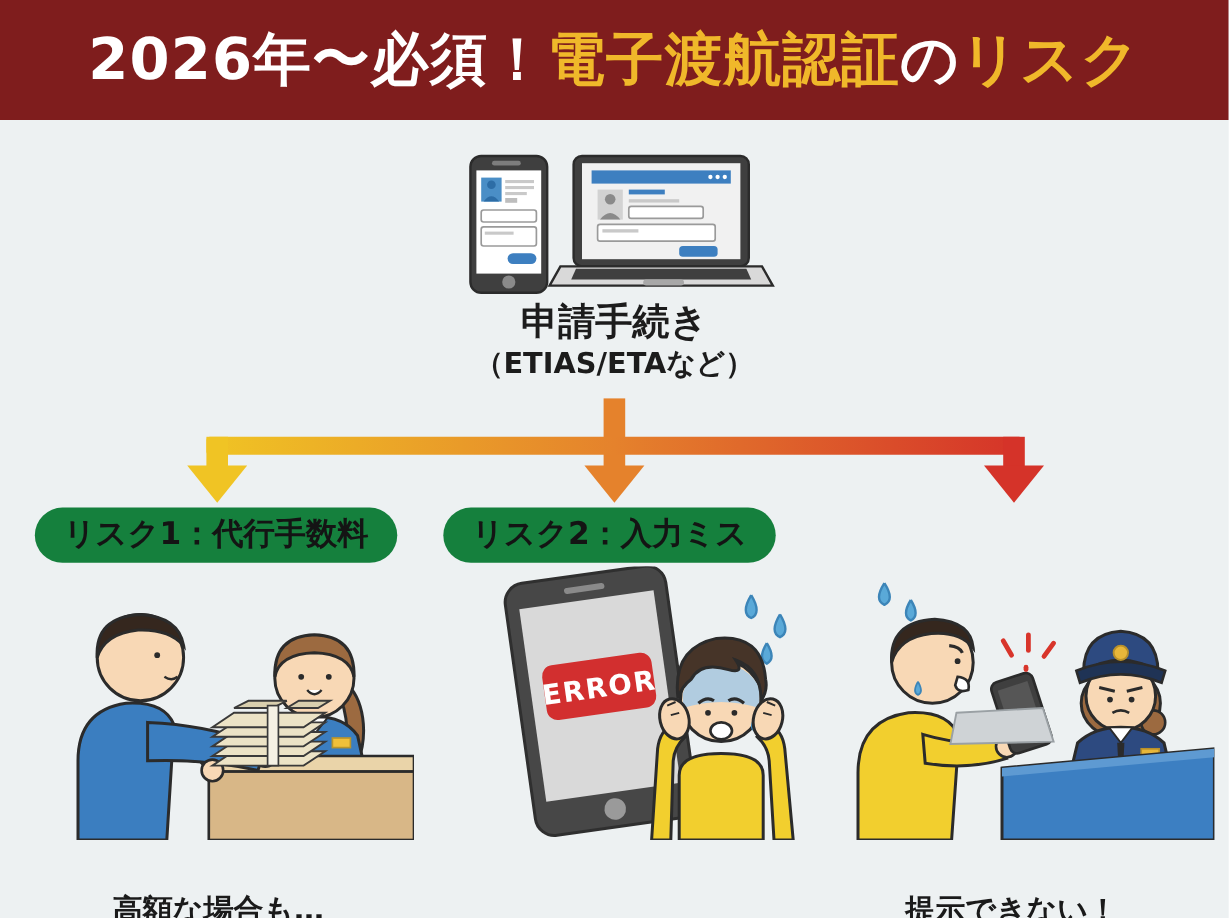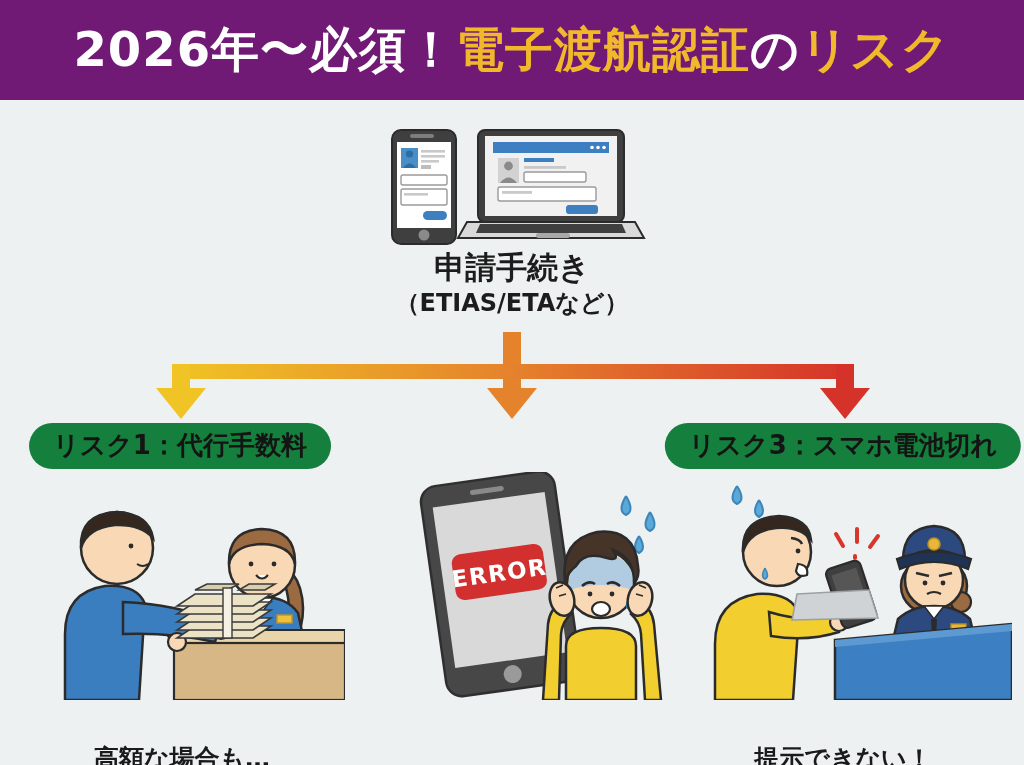--- a/index.html
+++ b/index.html
@@ -4,21 +4,21 @@
 <style>
   html,body{margin:0;padding:0;}
   .canvas{
     position:relative;width:1024px;height:765px;overflow:hidden;
     background:#edf1f2;
     font-family:"DejaVu Sans","Liberation Sans",sans-serif;
   }
   
   .banner{
     position:absolute;left:0;top:0;width:1024px;height:100px;
-    background:#701a75;display:flex;align-items:center;justify-content:center;
+    background:#7f1d1d;display:flex;align-items:center;justify-content:center;
   }
   .banner h1{margin:0;font-size:48px;font-weight:800;letter-spacing:1px;white-space:nowrap;}
   .t-white{color:#ffffff;}
   .t-yellow{color:#f0b82a;}
   
   .devices{position:absolute;left:368px;top:120px;}
   .app-title{
     position:absolute;left:0;top:247px;width:1024px;text-align:center;
     font-size:31px;font-weight:800;color:#1c1c1c;
   }
@@ -126,21 +126,21 @@
 
     <polygon points="487,58 537,58 512,89" fill="#e5822c"></polygon>
 
     <g>
       <rect x="836" y="34" width="18" height="26" fill="#d53329"></rect>
       <polygon points="820,58 870,58 845,89" fill="#d53329"></polygon>
     </g>
   </svg>
 
   <div class="badge badge1">リスク1：代行手数料</div>
-  <div class="badge badge3">リスク3：スマホ電池切れ</div>
+  <div class="badge badge2">リスク2：入力ミス</div>
 
   <svg class="illu illu1" width="320" height="228" viewBox="0 0 320 228">
 
     <g>
       <path d="M262 96 C279 110 282 140 273 164 L259 164 C268 138 264 112 251 100 Z" fill="#9c6a40" stroke="#2b2b2b" stroke-width="2.5"></path>
       <circle cx="237" cy="93" r="33" fill="#f8d8b5" stroke="#2b2b2b" stroke-width="2.5"></circle>
       <path d="M204 92 Q203 58 237 57 Q271 58 270 92 Q266 73 237 72 Q208 73 204 92 Z" fill="#9c6a40" stroke="#2b2b2b" stroke-width="2.5"></path>
       <circle cx="226" cy="92" r="2.4" fill="#2b2b2b"></circle>
       <circle cx="249" cy="92" r="2.4" fill="#2b2b2b"></circle>
       <path d="M231 103 Q237 110 243 103" fill="#ffffff" stroke="#2b2b2b" stroke-width="2"></path>

